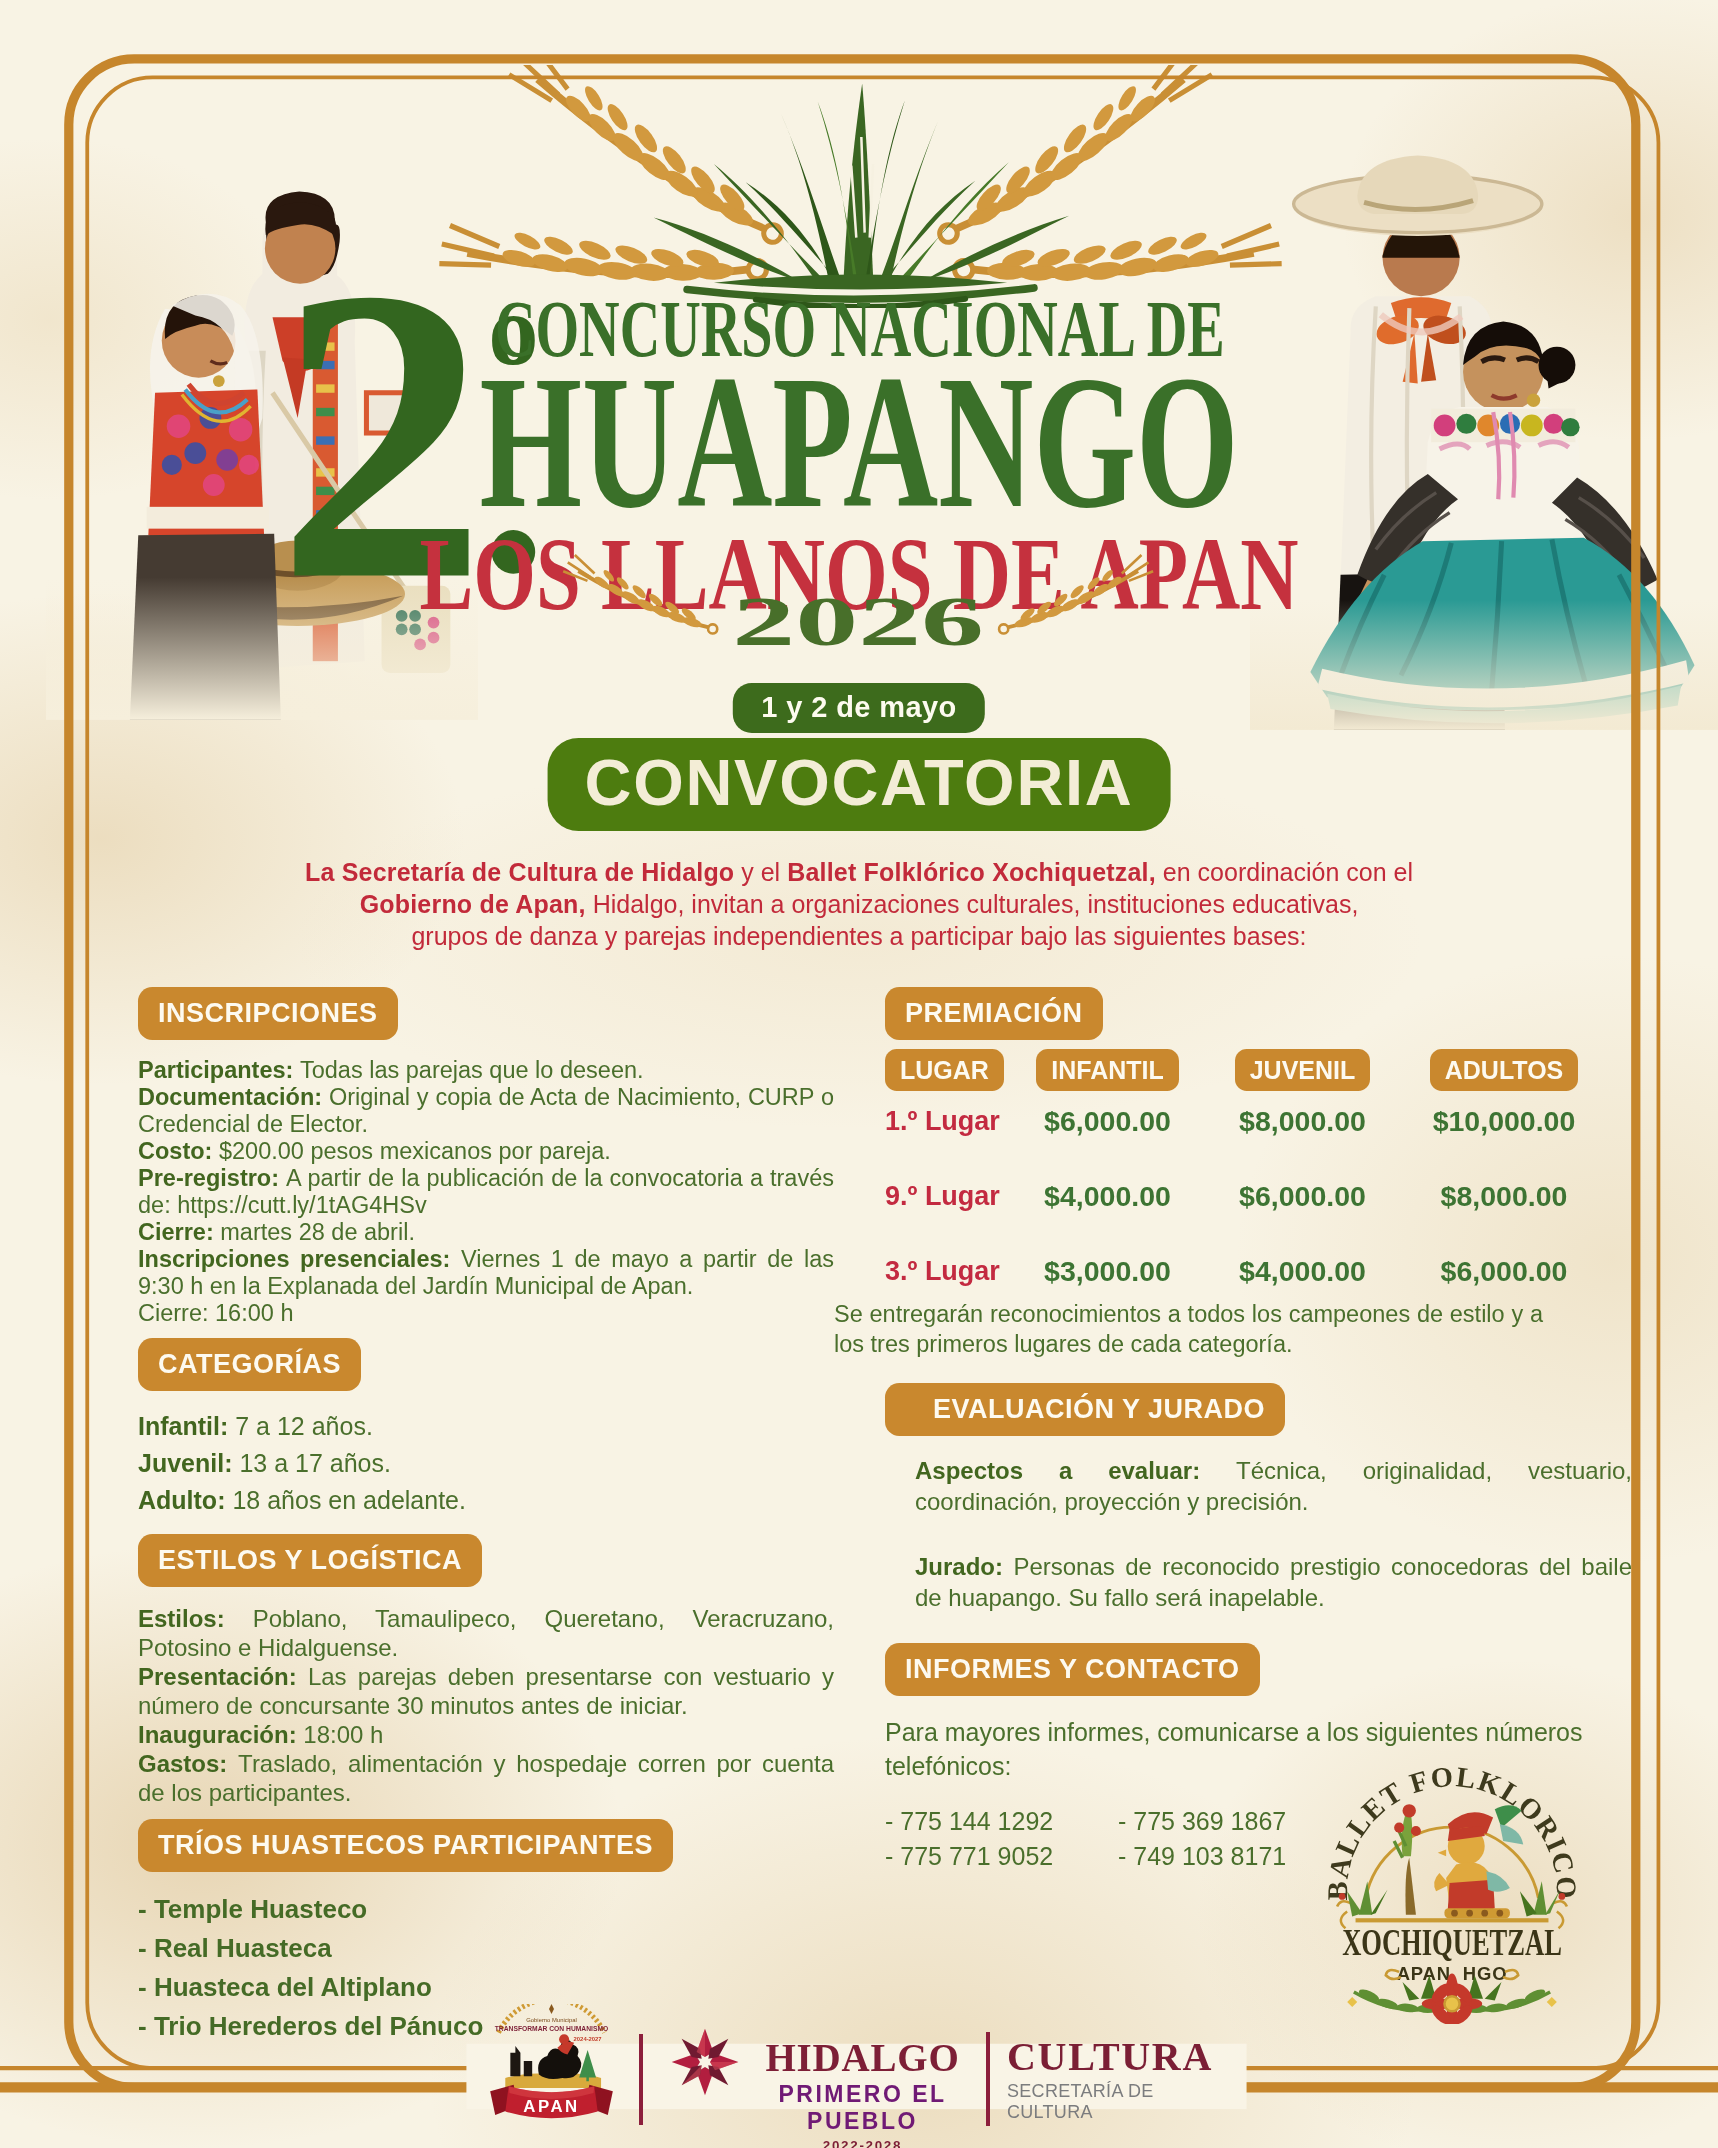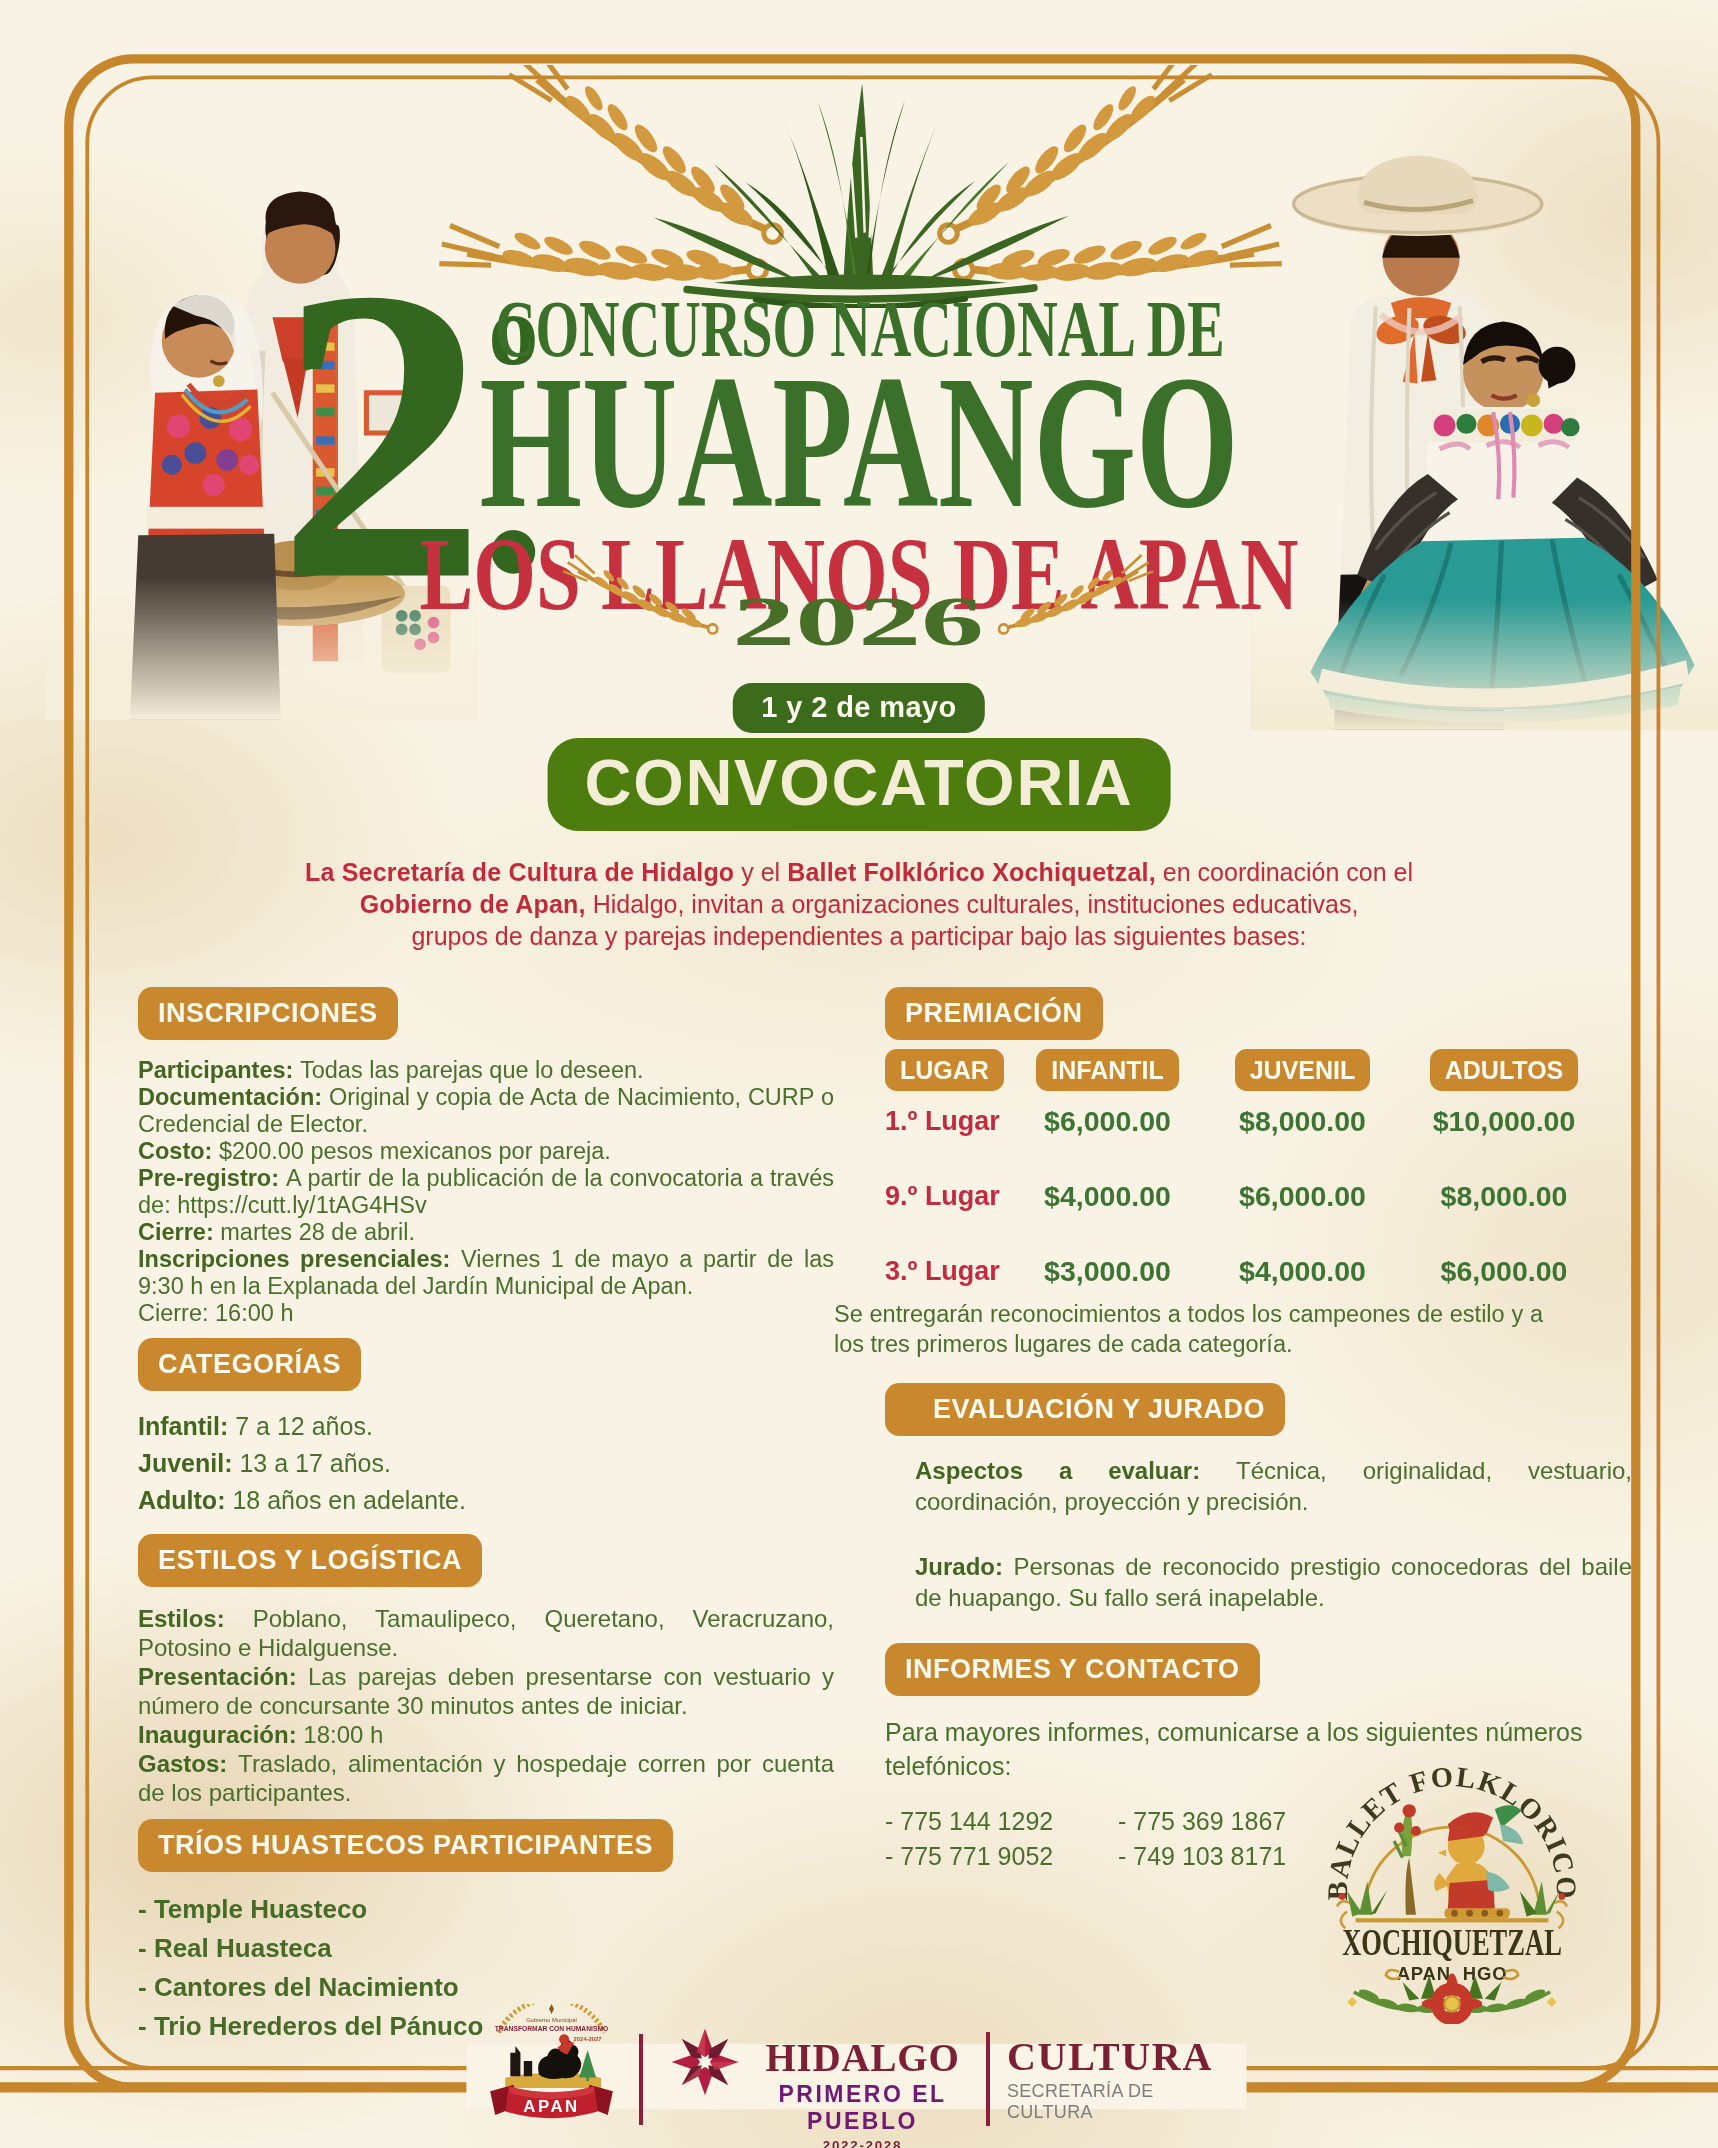--- a/index.html
+++ b/index.html
@@ -331,21 +331,21 @@
       <div class="item"><b>Estilos: </b><span>Poblano, Tamaulipeco, Queretano, Veracruzano, Potosino e Hidalguense.</span></div>
       <div class="item"><b>Presentación: </b><span>Las parejas deben presentarse con vestuario y número de concursante 30 minutos antes de iniciar.</span></div>
       <div class="item"><b>Inauguración: </b><span>18:00 h</span></div>
       <div class="item"><b>Gastos: </b><span>Traslado, alimentación y hospedaje corren por cuenta de los participantes.</span></div>
     </div>
 
   <div class="secbadge" style="left:138px;top:1819px;">TRÍOS HUASTECOS PARTICIPANTES</div>
   <div class="body" style="left:138px;top:1890px;width:696px;">
       <div class="trio">- Temple Huasteco</div>
       <div class="trio">- Real Huasteca</div>
-      <div class="trio">- Cantores del Nacimiento</div>
+      <div class="trio">- Huasteca del Altiplano</div>
       <div class="trio">- Trio Herederos del Pánuco</div>
     </div>
 
   <div class="secbadge" style="left:885px;top:987px;">PREMIACIÓN</div>
   <div class="ptable" id="ptable">
       <div class="prow phead">
         <span class="hbadge">LUGAR</span>
         <span class="hbadge">INFANTIL</span>
         <span class="hbadge">JUVENIL</span>
         <span class="hbadge">ADULTOS</span>

